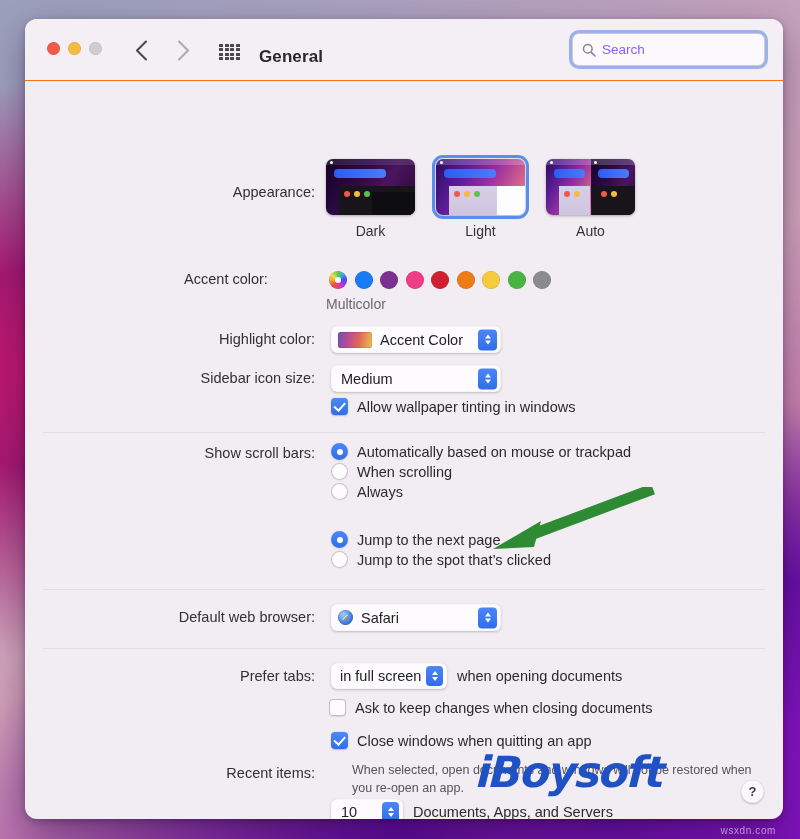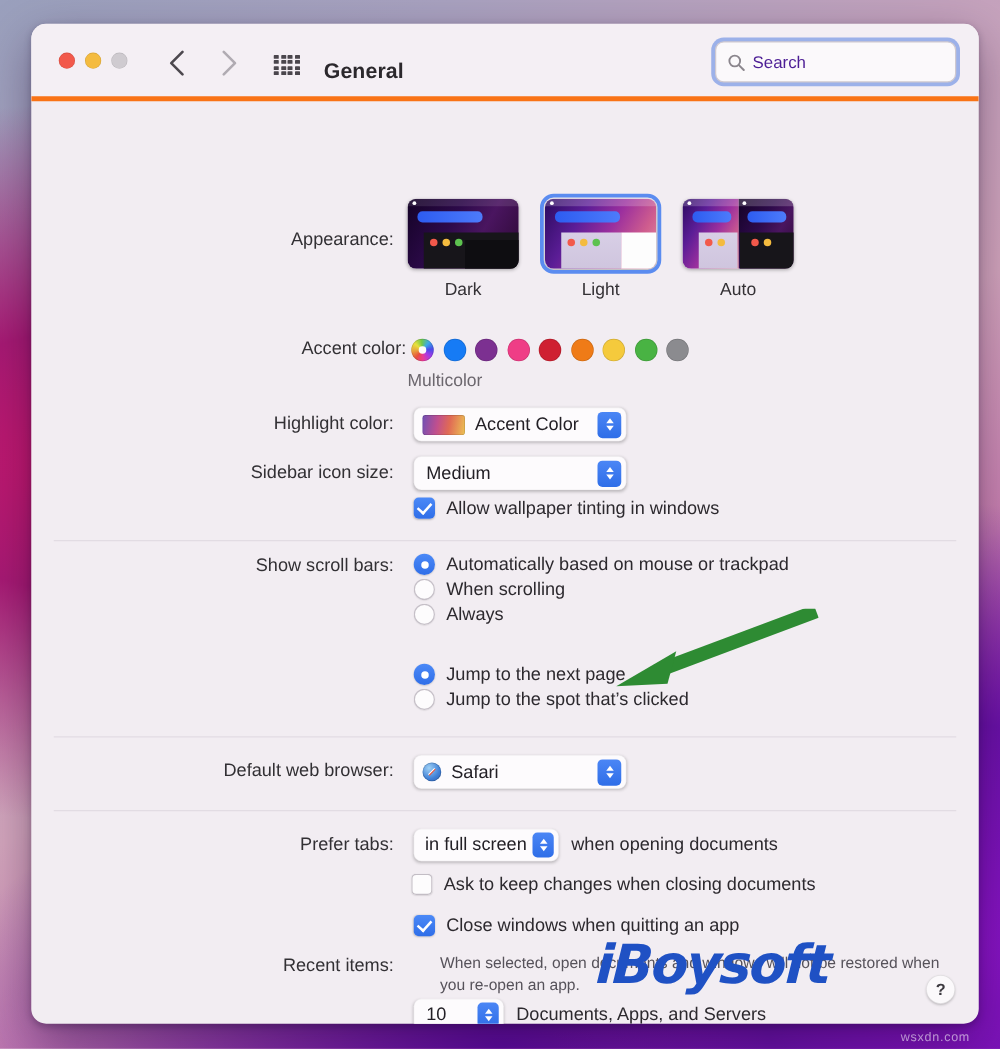--- a/index.html
+++ b/index.html
@@ -25,21 +25,21 @@
     background:#f2edf2;
     border-radius:12px;
     box-shadow:0 14px 40px rgba(20,0,40,.38), 0 2px 6px rgba(20,0,40,.25);
     overflow:hidden;
   }
 
   
   .toolbar {
     position:relative; height:62px;
     background:#f4eff4;
-    border-bottom:4px solid #f97316;
+    border-bottom:1px solid #f97316;
   }
   .traffic { position:absolute; left:22px; top:23px; display:flex; gap:8px; }
   .tl { width:13px; height:13px; border-radius:50%; display:block; }
   .tl.red    { background:#f2594b; box-shadow:inset 0 0 0 .5px rgba(0,0,0,.13); }
   .tl.yellow { background:#f4bb3f; box-shadow:inset 0 0 0 .5px rgba(0,0,0,.13); }
   .tl.gray   { background:#cfcbd0; box-shadow:inset 0 0 0 .5px rgba(0,0,0,.10); }
 
   .nav-arrows { position:absolute; left:105px; top:16px; display:flex; gap:20px; }
   .chev { width:22px; height:30px; display:flex; align-items:center; justify-content:center; }
   .chev svg { display:block; }
@@ -59,21 +59,21 @@
 
   .searchbox {
     position:absolute; right:18px; top:14px;
     width:193px; height:33px;
     background:#fbf9fb; border-radius:7px;
     border:1px solid #cfc9d0;
     box-shadow:0 0 0 3px rgba(84,126,224,.55);
     display:flex; align-items:center; padding:0 9px; gap:6px;
   }
   .searchbox svg { flex:none; }
-  .search-ph { font-size:13.5px; color:#4c1d95; }
+  .search-ph { font-size:13.5px; color:#8b5cf6; }
 
   
   .content { position:relative; height:738px; }
   .lbl {
     position:absolute; text-align:right;
     font-size:14.5px; color:#323034; white-space:nowrap;
   }
   .divider { position:absolute; left:18px; width:722px; height:1px; background:#e2dce3; }
 
   
@@ -311,21 +311,21 @@
           </span>
           <span class="t-lights" style="left:55px; top:32px;">
             <span style="background:#f2594b"></span>
               <span style="background:#f4bb3f"></span>
           </span>
         </div>
         <div class="thumb-label">Auto</div>
       </div>
     </div>
 
-    <div class="lbl" style="left:140px; top:190px; width:160px;">Accent color:</div>
+    <div class="lbl" style="left:121px; top:190px; width:160px;text-align:center;">Accent color:</div>
     <div class="accents">
       <span class="sw multi"></span>
       <span class="sw" style="background:#167bf5"></span>
       <span class="sw" style="background:#7c3091"></span>
       <span class="sw" style="background:#ef3d86"></span>
       <span class="sw" style="background:#cf2031"></span>
       <span class="sw" style="background:#ef7b17"></span>
       <span class="sw" style="background:#f5ca3c"></span>
       <span class="sw" style="background:#49b343"></span>
       <span class="sw" style="background:#8b8b8f"></span>

